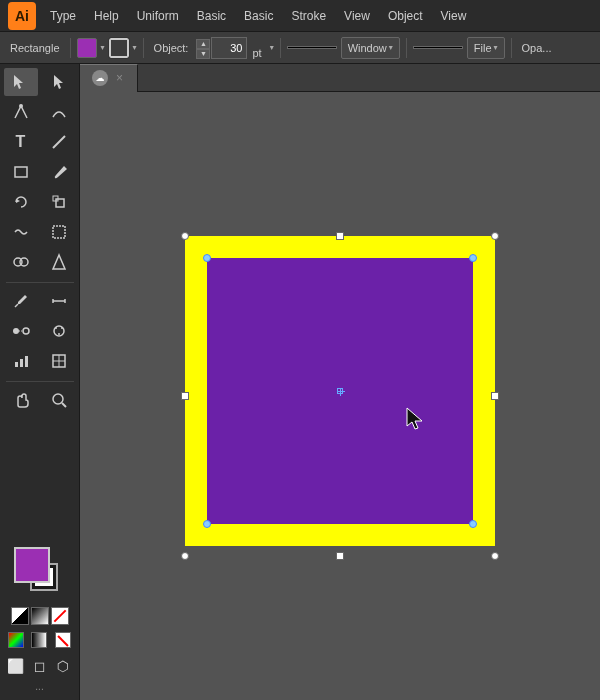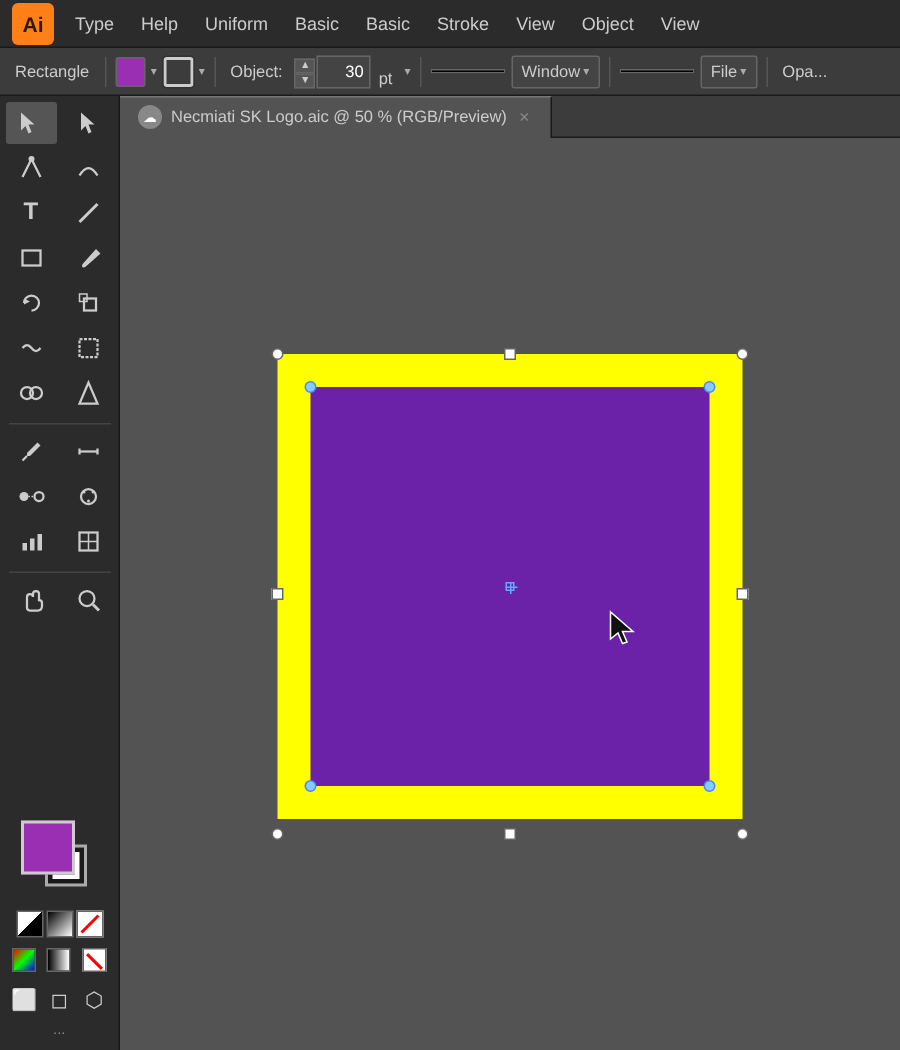--- a/index.html
+++ b/index.html
@@ -644,21 +644,20 @@
       </div>
       <div class="toolbox-more">...</div>
     </div>
   </div>
 
   <div id="canvas-area">
 
     <div id="tab-bar">
       <div class="tab">
         <div class="tab-icon">☁</div>
-        <span>Necmiati SK Logo.aic @ 50 % (RGB/Preview)</span>
         <span class="tab-close">×</span>
       </div>
     </div>
 
     <div id="canvas-content">
 
       <div id="artwork">
 
         <div class="rect-outer">
 

